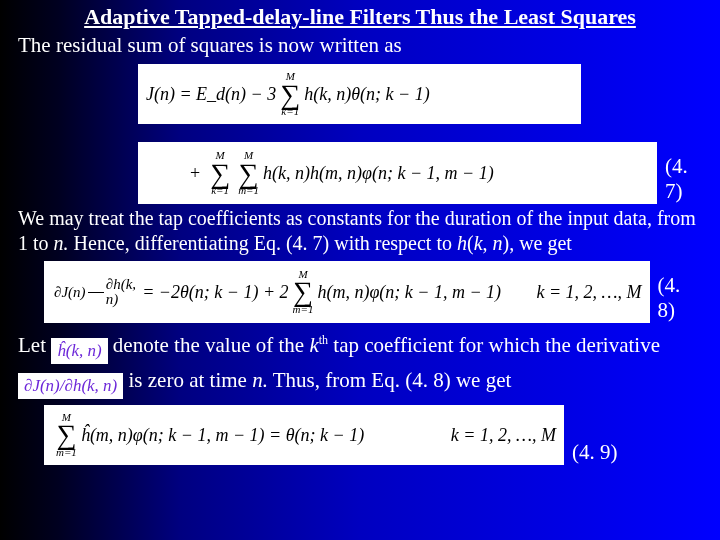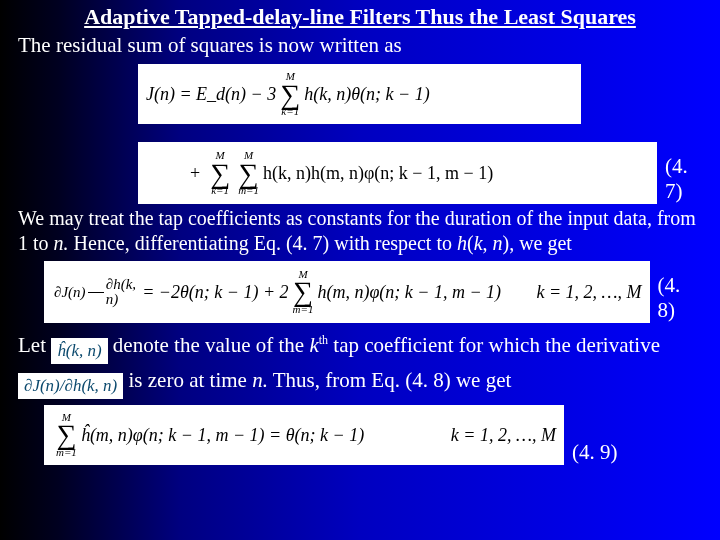--- a/index.html
+++ b/index.html
@@ -59,21 +59,21 @@
     display: flex;
     align-items: center;
     font-size: 18px;
     padding: 2px 8px;
     justify-content: space-between;
   }
   .eqref48 { font-size: 21px; margin-left: 8px; }
   .let-line { font-size: 21px; margin-top: 6px; line-height: 1.55; }
   .inline-formula {
     background: #ffffff;
-    color: #0c4a6e;
+    color: #6d28d9;
     display: inline-block;
     padding: 0 6px;
     height: 26px;
     line-height: 26px;
     font-size: 17px;
     vertical-align: -4px;
   }
   .formula-49-wrap { margin: 6px 0 0 26px; display: flex; align-items: flex-end; }
   .formula-49 {
     width: 520px;
@@ -119,21 +119,21 @@
         <span class="sum">
           <span class="lim">M</span>
           <span class="sigma">∑</span>
           <span class="lim">k=1</span>
         </span>
         <span class="sum">
           <span class="lim">M</span>
           <span class="sigma">∑</span>
           <span class="lim">m=1</span>
         </span>
-        <span style="">h(k, n)h(m, n)φ(n; k − 1, m − 1)</span>
+        <span style="font-style:italic">h(k, n)h(m, n)φ(n; k − 1, m − 1)</span>
       </div>
       <span class="eqref47">(4. 7)</span>
     </span>
   </div>
 
   <div class="para">
     <span>We may treat the tap coefficients as constants for the duration of the input data, from 1 to </span><span class="ital">n.</span><span> Hence, differentiating Eq. (4. 7) with respect to </span><span class="ital">h</span><span>(</span><span class="ital">k</span><span>, </span><span class="ital">n</span><span>), we get</span>
   </div>
 
   <div class="formula-48-wrap">

